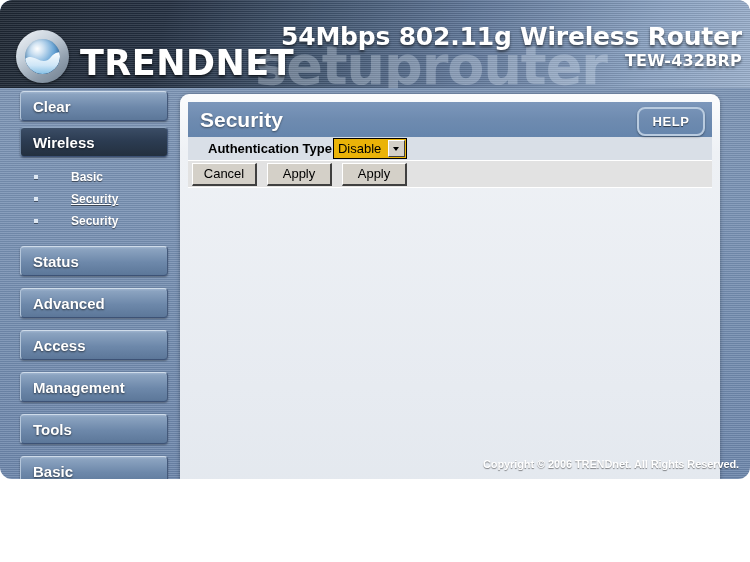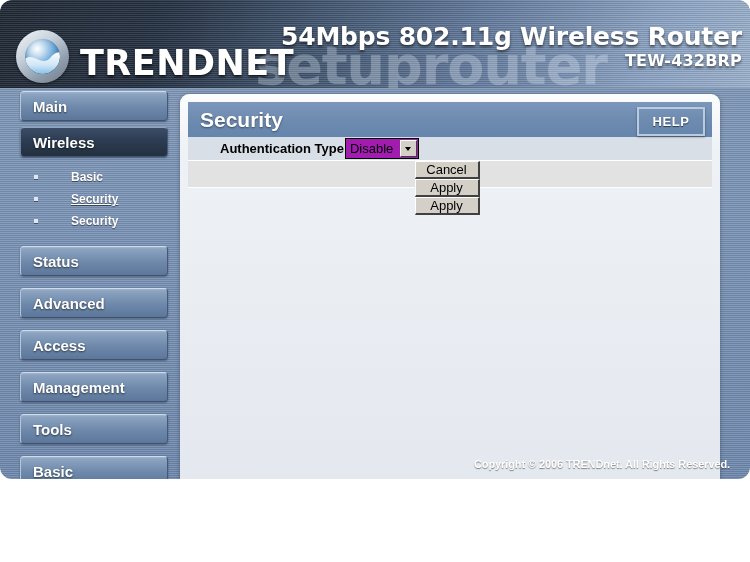--- a/index.html
+++ b/index.html
@@ -115,41 +115,41 @@
   #title-bar{
     position:relative;height:35px;
     background:linear-gradient(to bottom,#7c97bb 0%,#6e8bb0 50%,#6585ac 100%);
     display:flex;align-items:center;
   }
   #panel-title{
     margin-left:12px;font-size:21px;font-weight:700;color:#ffffff;
     text-shadow:0 1px 2px rgba(0,0,0,.45);
   }
   #help-button{
-    position:absolute;right:7px;top:5px;width:64px;height:25px;border-radius:0;
+    position:absolute;right:7px;top:5px;width:64px;height:25px;border-radius:8px;
     background:linear-gradient(to bottom,#4b6race 0%,#3d5c84 0%,#335party 0%,#38577d 0%,#2f4e74 55%,#2a4668 100%);
     border:2px solid #b9cbdf;
     display:flex;align-items:center;justify-content:center;cursor:pointer;
     box-shadow:0 1px 2px rgba(0,0,0,.4);
     text-align:right;
   }
   #help-button span{
     font-size:13px;font-weight:700;color:#ffffff;letter-spacing:0.6px;
     text-shadow:0 1px 1px rgba(0,0,0,.6);
   }
   .form-row{
     height:23px;background:#d9dfe7;display:flex;align-items:center;
     border-bottom:1px solid #ffffff;
   }
   .form-label{
     font-size:13px;font-weight:700;color:#000000;
-    padding-left:32px;padding-right:1px;white-space:nowrap;
+    padding-left:20px;padding-right:1px;white-space:nowrap;
   }
   .win-select{
-    position:relative;height:19px;background:#a21caf;
+    position:relative;height:19px;background:#eab308;
     border:1px solid #000000;
     display:flex;align-items:center;cursor:pointer;min-width:72px;
   }
   .win-select .val{
     font-size:13px;color:#000000;padding:0 4px;white-space:nowrap;
     font-family:"Liberation Sans",sans-serif;
   }
   .win-select .arrow-btn{
     position:absolute;right:1px;top:1px;width:15px;height:15px;
     background:#d4d0c8;
@@ -157,34 +157,34 @@
     border-right:1px solid #404040;border-bottom:1px solid #404040;
     display:flex;align-items:center;justify-content:center;
   }
   .win-select .arrow-btn i{
     display:block;width:0;height:0;
     border-left:3px solid transparent;border-right:3px solid transparent;
     border-top:4px solid #000000;
   }
   #button-row{
     height:26px;background:#e2e2e2;display:flex;align-items:center;
-    padding-left:4px;border-bottom:1px solid #ffffff;flex-direction:column;
+    padding-left:4px;border-bottom:1px solid #ffffff;
   }
   .win-btn{
     height:20px;min-width:62px;margin-right:10px;
     background:#d4d0c8;
     border-top:1px solid #ffffff;border-left:1px solid #ffffff;
     border-right:2px solid #404040;border-bottom:2px solid #404040;
     display:flex;align-items:center;justify-content:center;cursor:pointer;
   }
   .win-btn span{font-size:13px;color:#000000;}
 
   
   #footer{
-    position:absolute;right:20px;bottom:9px;
+    position:absolute;right:11px;bottom:9px;
     font-size:11px;font-weight:700;color:#ffffff;
     text-shadow:0 1px 1px rgba(0,0,0,.45);
     letter-spacing:-0.1px;
   }
 </style>
 </head>
 <body>
 
 <div id="app">
 
@@ -216,21 +216,21 @@
 
     <div id="model-block">
       <div id="product-title">54Mbps 802.11g Wireless Router</div>
       <div id="model-number">TEW-432BRP</div>
     </div>
   </div>
 
   <div id="sidebar">
 
     <div class="nav-btn">
-      <span>Main</span>
+      <span>Clear</span>
     </div>
 
     <div class="nav-btn active">
       <span>Wireless</span>
     </div>
 
     <div id="sub-menu">
       <div class="sub-item">
         <span class="sub-bullet"></span>
         <span class="lbl">Basic</span>

